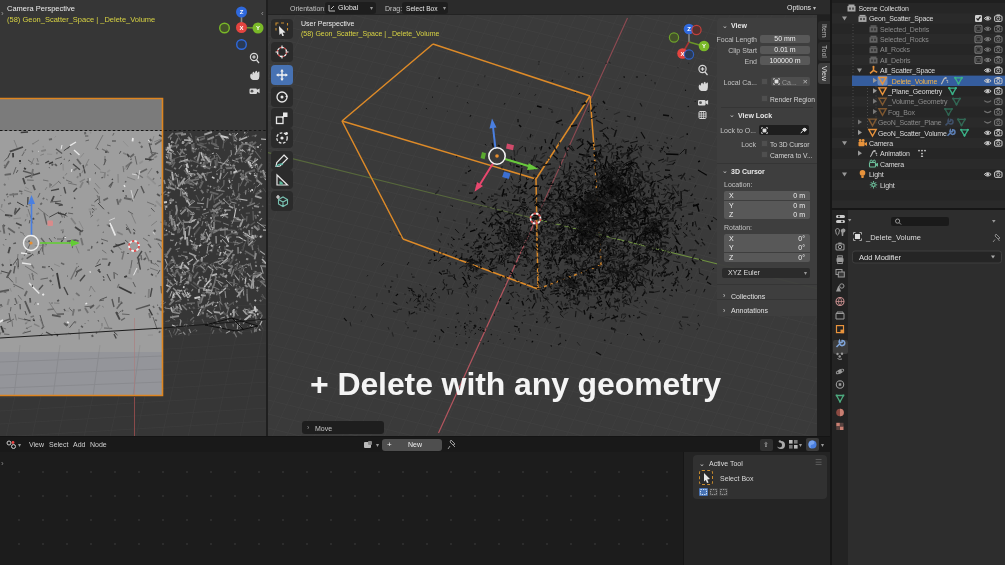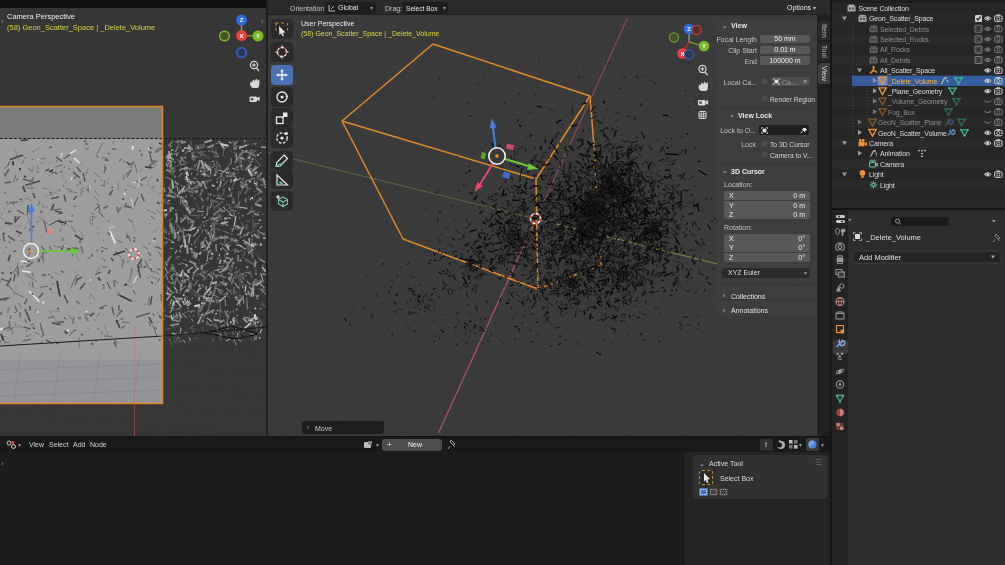--- a/index.html
+++ b/index.html
@@ -8,21 +8,21 @@
 .t7{font-size:7px;line-height:1;white-space:nowrap}
 .t75{font-size:7px;line-height:1;white-space:nowrap}
 .lbl{color:#c3c3c3;white-space:nowrap}
 .wht{color:#e6e6e6}
 .fld{white-space:nowrap;background:#585858;border-radius:2px;color:#efefef;font-size:7px;display:flex;align-items:center;justify-content:center}
 .cb{width:7px;height:7px;background:#4f4f4f;border:1px solid #404040;border-radius:1px}
 svg{display:block}
 </style></head>
 <body>
 
-<div class="abs" style="left:0;top:8px;width:268px;height:437px;background:#363636;overflow:hidden">
+<div class="abs" style="left:0;top:0;width:268px;height:437px;background:#363636;overflow:hidden">
 <svg width="268" height="437" viewBox="0 0 268 437">
 
   <path d="M0 320L268 304M0 333L268 317M0 346L268 330M0 359L268 343M0 372L268 356M0 385L268 369M0 398L268 382M0 411L268 395M0 424L268 408M0 437L268 421" stroke="#3e3e3e" stroke-width="0.7" fill="none"></path>
       <path d="M6 318L-20 437M32 318L6 437M58 318L32 437M84 318L58 437M110 318L84 437M136 318L110 437M162 318L136 437M188 318L162 437M214 318L188 437M240 318L214 437M266 318L240 437M292 318L266 437M318 318L292 437" stroke="#3d3d3d" stroke-width="0.7" fill="none"></path>
 
   <rect x="0" y="99" width="163" height="32" fill="#7b7b7b"></rect>
   <rect x="0" y="131" width="163" height="221" fill="#9e9e9e"></rect>
   <rect x="0" y="352" width="163" height="44" fill="#94959a"></rect>
   <g>
         <path stroke="#636363" stroke-width="0.7" fill="none" d="M52 163l-0.3 2.5M25 266l12.5 8.0M18 254l-0.7 5.9M3 244l1.1 1.8M18 318l7.9 2.1M15 314l1.4 6.4M16 262l2.3 7.1M161 185l-2.7 1.0M3 306l-6.1 2.6M103 135l-7.4 13.8M29 205l2.1 0.3M126 224l3.6 6.3M3 328l3.1 1.0M105 156l-0.4 8.7M28 209l4.9 14.4M90 211l0.9 4.3M91 205l4.0 0.8M150 268l8.0 2.9M38 208l10.3 8.2"></path>
@@ -556,20 +556,21 @@
  <svg class="abs" style="left:4px;top:3px" width="14" height="14" viewBox="0 0 14 14">
           <path d="M3.5 5.5 L8 3 L12.5 5.5 L12.5 10 L8 12.5 L3.5 10 Z M3.5 5.5 L8 8 L12.5 5.5 M8 8 L8 12.5" fill="none" stroke="#79c2b2" stroke-width="1.1"></path>
           <path d="M3 1 v4 M1 3 h4" stroke="#e8e8e8" stroke-width="1.2"></path>
         </svg>
 </div>
 
 </div>
 <div class="abs t75" style="left:33px;top:20px;color:#ececec">User Perspective</div>
 <div class="abs t75" style="left:33px;top:30px;color:#d8d343">(58) Geon_Scatter_Space | _Delete_Volume</div>
 
+<div class="abs" style="left:42px;top:366px;font-size:32px;font-weight:bold;color:#f4f4f4;letter-spacing:-0.1px;white-space:nowrap">+ Delete with any geometry</div>
 
 <div class="abs" style="left:34px;top:421px;width:82px;height:13px;background:#1e1e1e;border-radius:3px">
   <span class="abs" style="left:5px;top:3px;font-size:7px;color:#999">›</span>
   <span class="abs t7" style="left:13px;top:3.5px;color:#c8c8c8">Move</span>
 </div>
 
 <div class="abs" style="left:449px;top:18px;width:100px;height:298px;background:rgba(62,62,62,0.96);border-radius:4px 0 0 4px">
 
   <span class="abs" style="left:5px;top:4px;color:#ccc;font-size:7px">⌄</span>
   <span class="abs t75" style="left:14px;top:4px;color:#e8e8e8;font-weight:bold">View</span>

